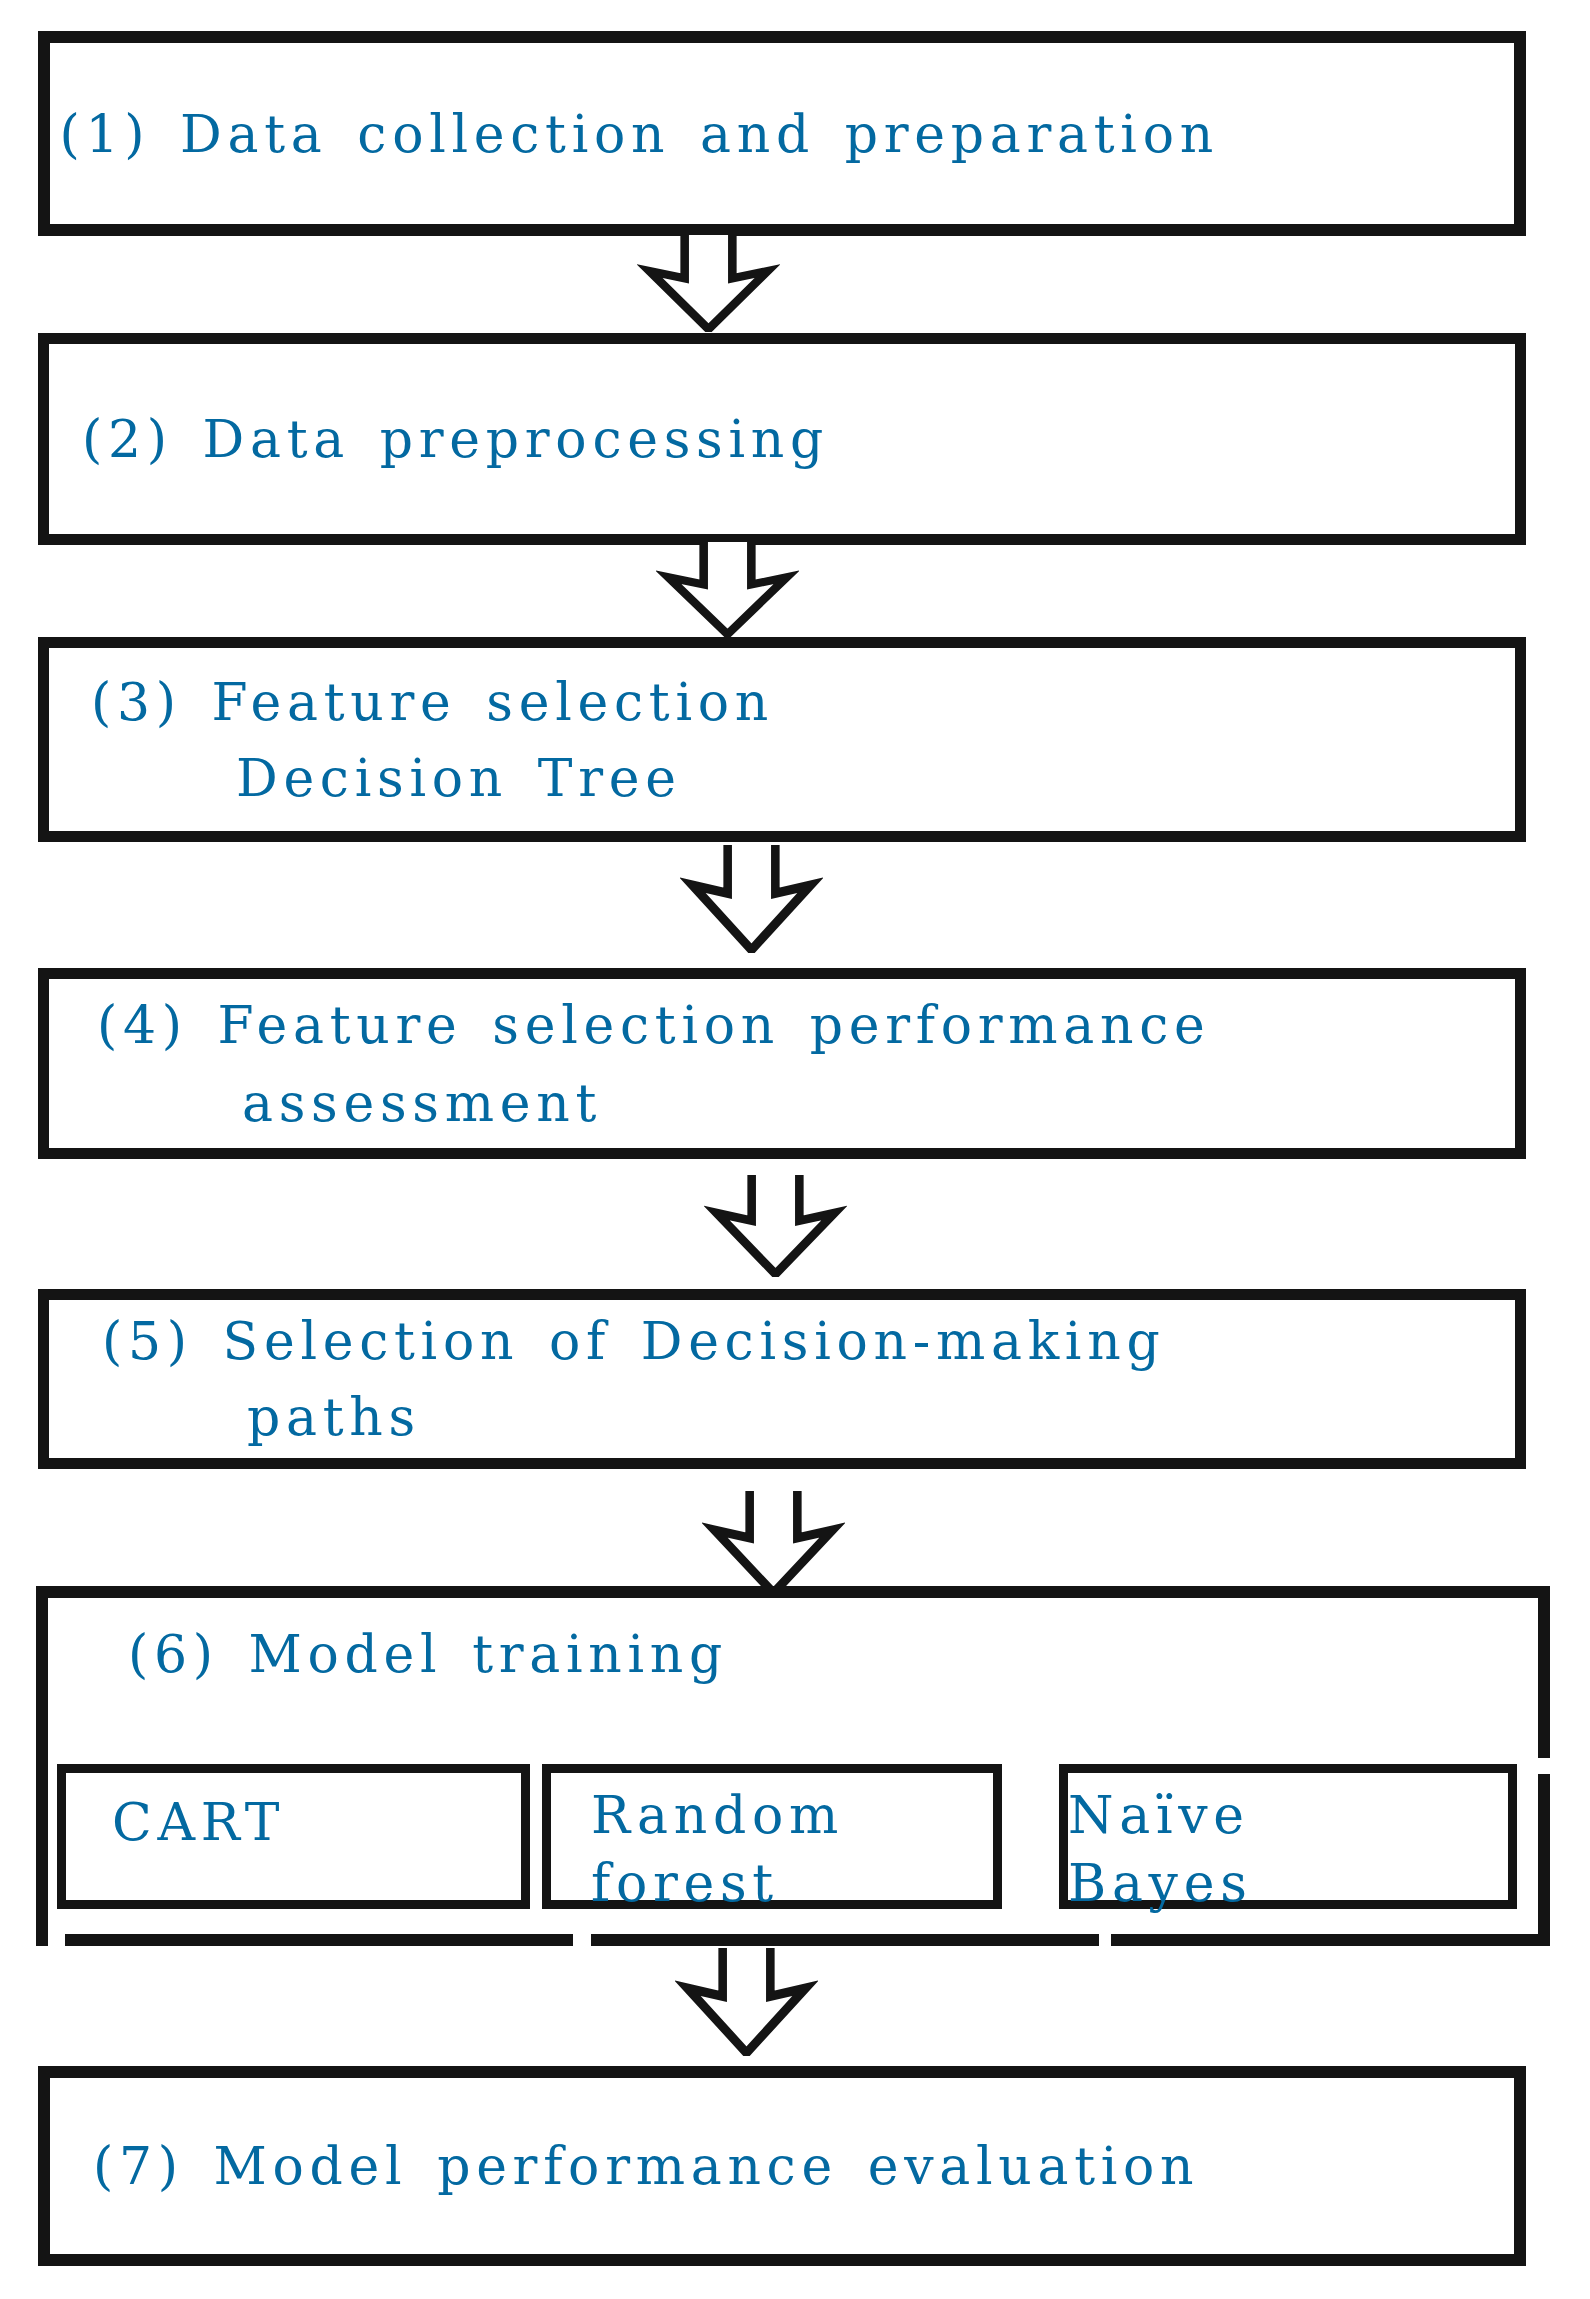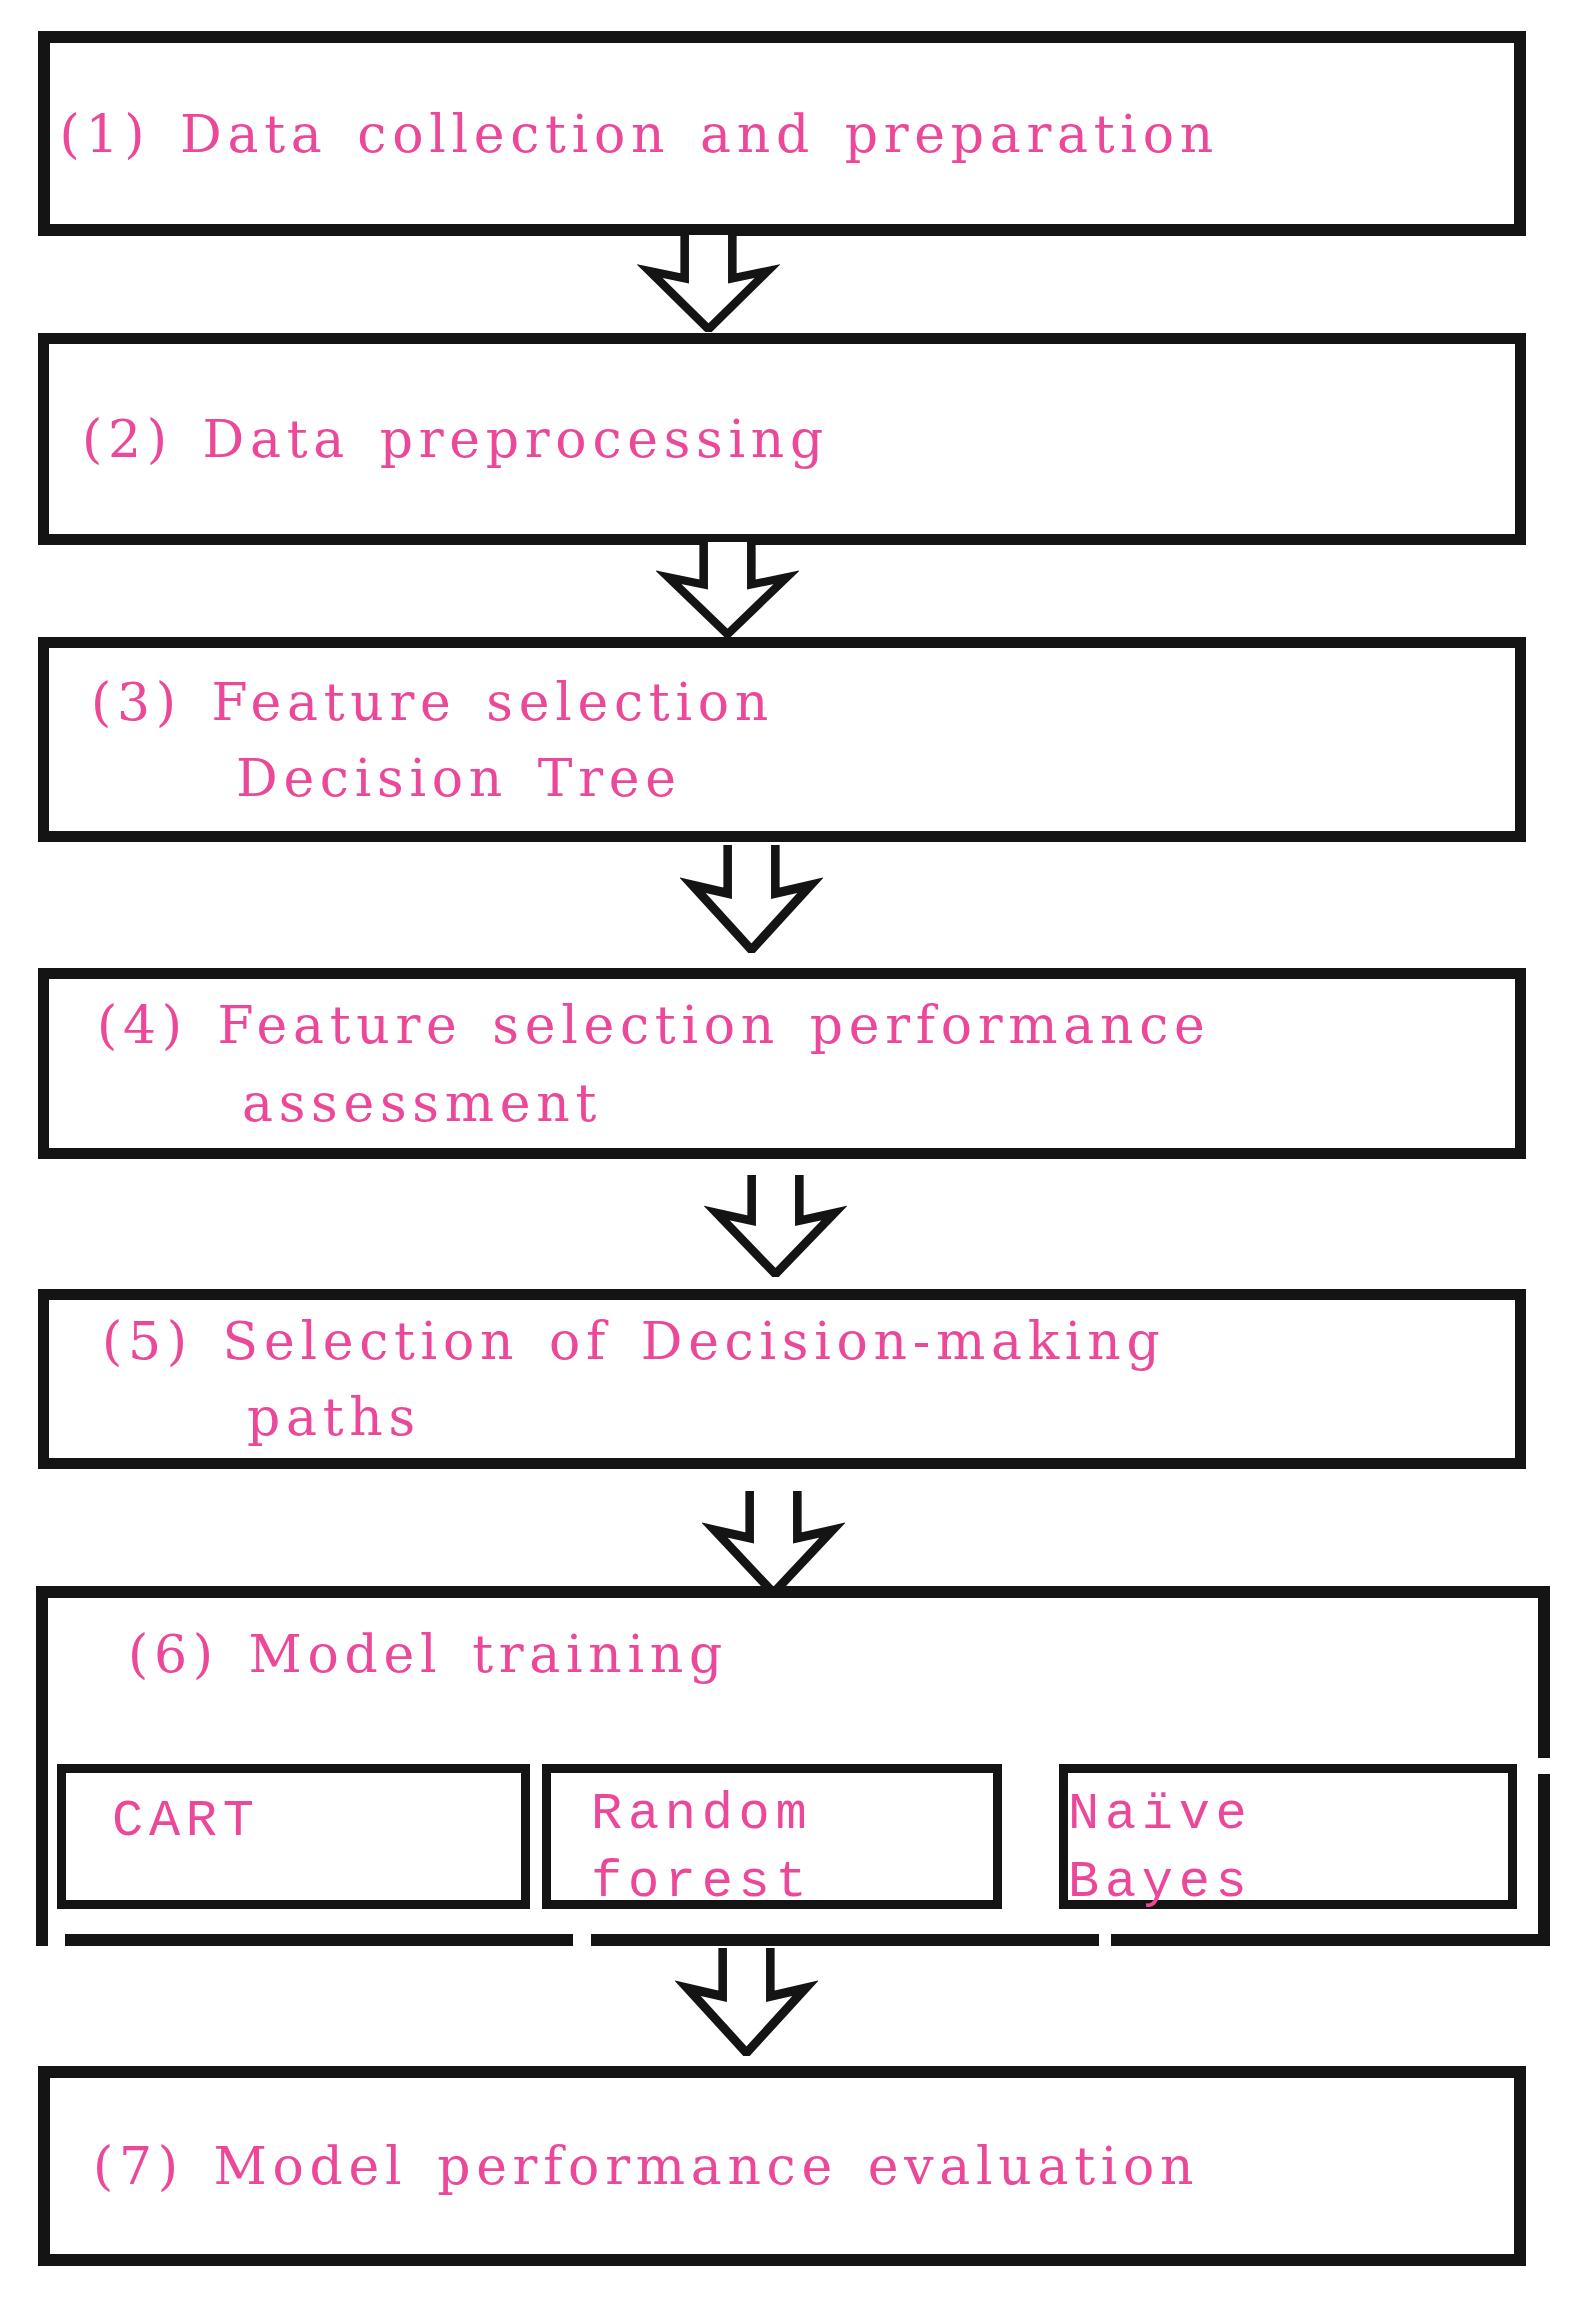--- a/index.html
+++ b/index.html
@@ -2,21 +2,21 @@
 <html style="font-size:15px"><head>
 <meta charset="utf-8">
 <style>
   html, body { margin: 0; padding: 0; background: #ffffff; }
   .canvas {
     position: relative;
     width: 1590px;
     height: 2300px;
     background: #ffffff;
     font-family: "DejaVu Serif", "Liberation Serif", serif;
-    color: #ec4899;
+    color: #0369a1;
     overflow: hidden;
   }
   .box {
     position: absolute;
     left: 38px;
     width: 1488px;
     box-sizing: border-box;
     border: 11.4px solid #141414;
     background: #ffffff;
     display: flex;
@@ -55,21 +55,21 @@
   .b6-d1 { left: 28.5px;  bottom: 0; width: 508px; height: 12.4px; }
   .b6-d2 { left: 555px; bottom: 0; width: 508px; height: 12.4px; }
   .b6-d3 { left: 1075px; bottom: 0; width: 439px; height: 12.4px; }
   .b6-title {
     position: absolute; left: 92px; top: 38px;
     font-size: 52px; letter-spacing: 5.7px; word-spacing: 7.6px; white-space: nowrap;
   }
   .sub {
     position: absolute; top: 178px; height: 145px;
     box-sizing: border-box; border: 9.5px solid #141414; background: #ffffff;
-    font-size: 52px; letter-spacing: 5.7px; line-height: 68px; white-space: nowrap; font-family: Liberation Mono, monospace;
+    font-size: 52px; letter-spacing: 5.7px; line-height: 68px; white-space: nowrap;
   }
   .sub-cart { left: 21px;   width: 473px; padding: 15px 0 0 46px; }
   .sub-rf   { left: 506px;  width: 460px; padding: 7.6px 0 0 40px; }
   .sub-nb   { left: 1023px; width: 458px; padding: 7.6px 0 0 0; text-align: left; }
 </style>
 </head>
 <body>
 
 <div class="canvas">
 

